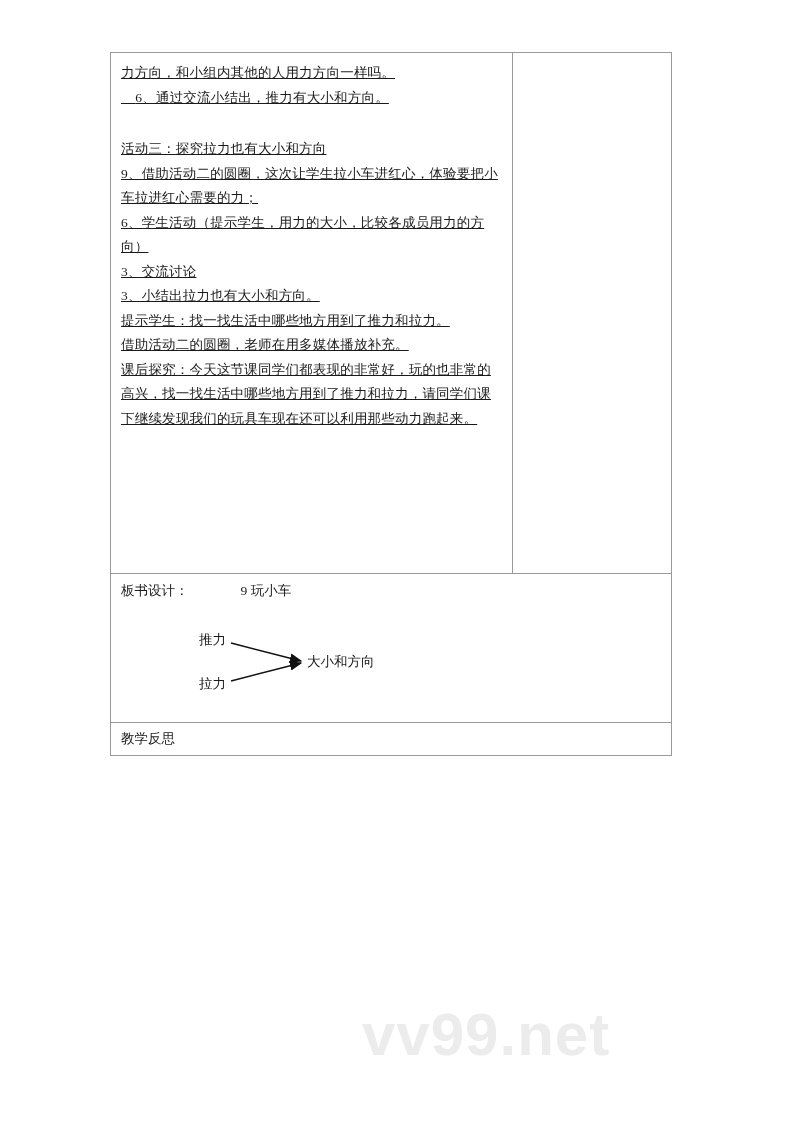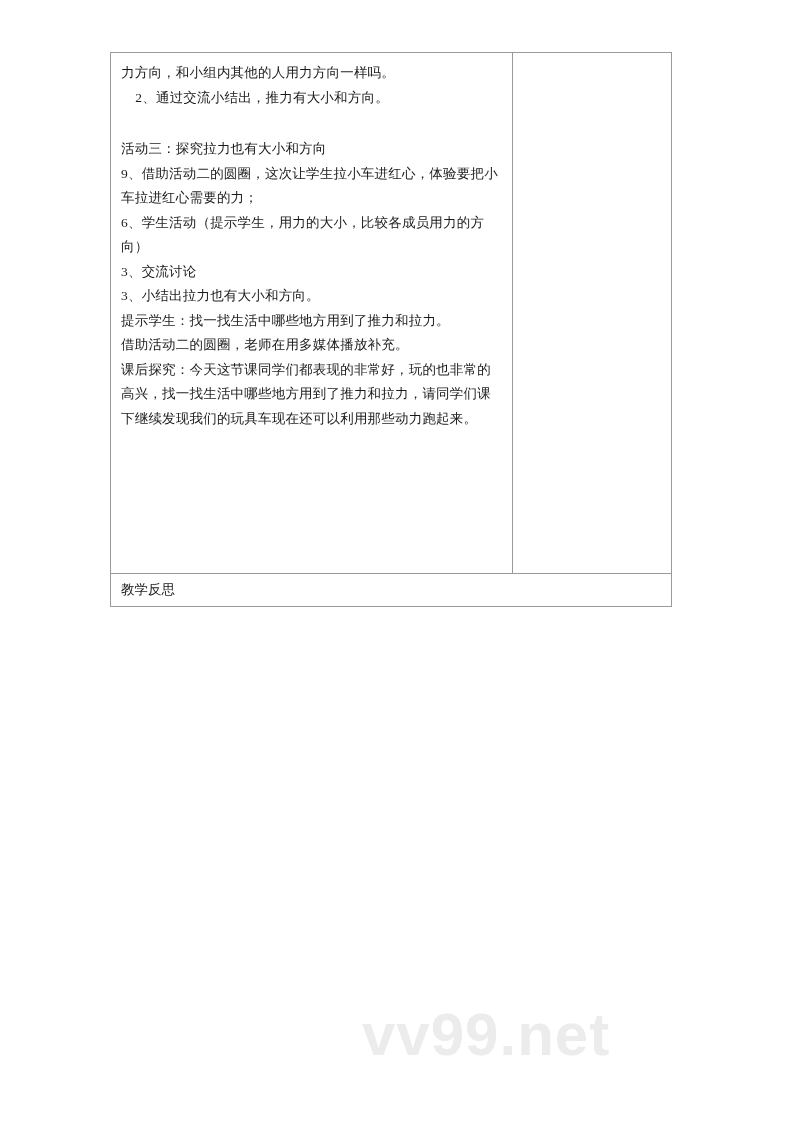--- a/index.html
+++ b/index.html
@@ -40,21 +40,21 @@
     padding: 0;
   }
 
   .cell-body {
     padding: 8px 10px 10px 10px;
   }
 
   .col-left  { width: 402px; }
   .col-right { width: 158px; }
 
-  .row-main td { height: 520px; }
+  .row-main td { height: 520px; text-decoration: underline; }
 
   .txt {
     font-size: 13.5px;
     line-height: 24.5px;
     letter-spacing: 0.2px;
     white-space: pre-wrap;
   }
 
   .para { margin: 0; }
   .para.gap-above { margin-top: 27px; }
@@ -114,36 +114,57 @@
 <body>
 
 <div class="page">
 
   <table class="doc-table">
     <tbody>
         <tr class="row-main">
       <td class="col-left">
         <div class="cell-body">
           <div class="txt">力方向，和小组内其他的人用力方向一样吗。</div>
-          <div class="txt">    2、通过交流小结出，推力有大小和方向。</div>
+          <div class="txt">    6、通过交流小结出，推力有大小和方向。</div>
           <div class="txt para gap-above">活动三：探究拉力也有大小和方向</div>
           <div class="txt">9、借助活动二的圆圈，这次让学生拉小车进红心，体验要把小车拉进红心需要的力；</div>
           <div class="txt">6、学生活动（提示学生，用力的大小，比较各成员用力的方向）</div>
           <div class="txt">3、交流讨论</div>
           <div class="txt">3、小结出拉力也有大小和方向。</div>
           <div class="txt">提示学生：找一找生活中哪些地方用到了推力和拉力。</div>
           <div class="txt">借助活动二的圆圈，老师在用多媒体播放补充。</div>
           <div class="txt">课后探究：今天这节课同学们都表现的非常好，玩的也非常的高兴，找一找生活中哪些地方用到了推力和拉力，请同学们课下继续发现我们的玩具车现在还可以利用那些动力跑起来。</div>
         </div>
       </td>
       <td class="col-right">
         <div class="cell-body"></div>
       </td>
     </tr>
 
+    <tr class="row-board">
+      <td class="col-left" colspan="2">
+        <div class="board-head">
+          <span>板书设计：</span><span class="board-title-sp"></span><span>9  玩小车</span>
+        </div>
+        <div class="board-diagram">
+          <svg viewBox="0 0 400 100">
+            <defs>
+              <marker id="ah" markerWidth="9" markerHeight="7" refX="8" refY="3.5" orient="auto">
+                <polygon points="0 0, 9 3.5, 0 7" fill="#111"></polygon>
+              </marker>
+            </defs>
+            <line x1="120" y1="34" x2="190" y2="52" stroke="#111" stroke-width="1.4" marker-end="url(#ah)"></line>
+            <line x1="120" y1="72" x2="190" y2="54" stroke="#111" stroke-width="1.4" marker-end="url(#ah)"></line>
+          </svg>
+          <span class="lbl lbl-push">推力</span>
+          <span class="lbl lbl-pull">拉力</span>
+          <span class="lbl lbl-result">大小和方向</span>
+        </div>
+      </td>
+    </tr>
 
     <tr class="row-reflect">
       <td class="col-left" colspan="2">
         <div class="reflect-text">教学反思</div>
       </td>
     </tr>
   </tbody>
     </table>
 
   <div class="watermark">vv99.net</div>

